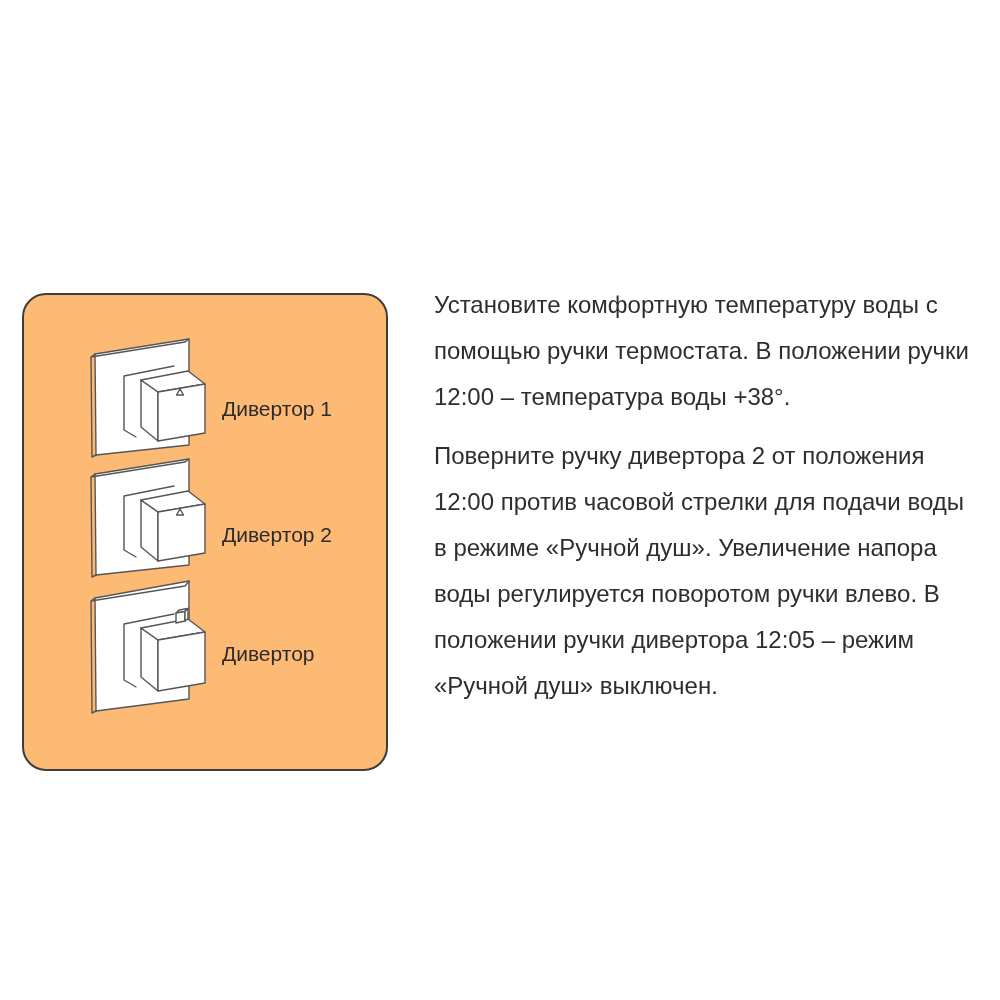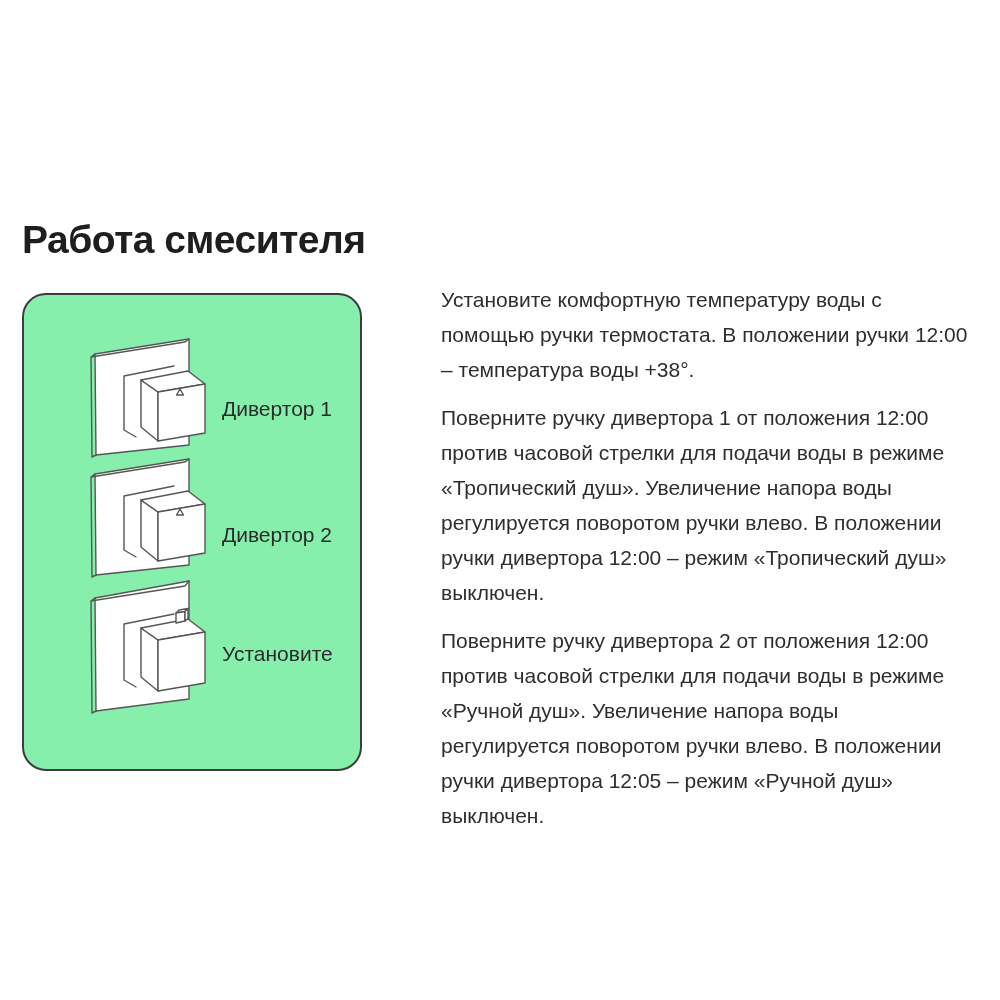--- a/index.html
+++ b/index.html
@@ -23,25 +23,25 @@
     font-size: 39px;
     font-weight: 700;
     letter-spacing: -0.5px;
     color: #1e1e1e;
     margin: 0;
   }
   .diagram-box {
     position: absolute;
     left: 22px;
     top: 293px;
-    width: 340px;
+    width: 366px;
     height: 478px;
     border: 2px solid #3d3d3d;
     border-radius: 24px;
-    background: #86efac;
+    background: #fdba74;
     box-sizing: border-box;
   }
   .knob-unit {
     position: absolute;
     left: 60px;
     width: 140px;
     height: 124px;
   }
   .knob-unit svg { display: block; }
   .knob-1 { top: 40px; }
@@ -57,23 +57,23 @@
   .label-1 { top: 102px; }
   .label-2 { top: 228px; text-align: center; }
   .label-3 { top: 347px; }
   .text-col {
     position: absolute;
     left: 432px;
     top: 282px;
     width: 540px;
   }
   .text-col p {
-    margin: 0 0 13px 9px;
-    font-size: 21px;
-    line-height: 35px;
+    margin: 0 0 13px 2px;
+    font-size: 24px;
+    line-height: 46px;
     color: #2e2e2e;
   }
   .stroke {
     fill: none;
     stroke: #565656;
     stroke-width: 1.4;
     stroke-linejoin: round;
     stroke-linecap: round;
   }
   .face {
@@ -81,21 +81,20 @@
     stroke: #565656;
     stroke-width: 1.4;
     stroke-linejoin: round;
   }
 </style>
 </head>
 <body>
 
 <div class="page">
 
-  <h1 class="page-title">Работа смесителя</h1>
 
   <div class="diagram-box">
 
     <div class="knob-unit knob-1">
       <svg width="140" height="124" viewBox="0 0 140 124">
         <path class="face" d="M11,19 L105,4 L105,110 L12,120 Z"></path>
         <path class="stroke" d="M11,19 L7,22 L8,122 L12,120 M7,22 L101,7 L105,4"></path>
         <path class="stroke" d="M40,41 L40,95 M40,41 L90,31 M40,95 L52,102"></path>
         <path class="face" d="M57,45 L57,92 L74,106 L74,57 Z"></path>
         <path class="face" d="M74,57 L121,49 L104,36 L57,45 Z"></path>
@@ -126,23 +125,22 @@
         <path class="face" d="M57,51 L57,100 L74,114 L74,63 Z"></path>
         <path class="face" d="M74,63 L121,55 L104,42 L57,51 Z"></path>
         <path class="face" d="M74,63 L121,55 L121,106 L74,114 Z"></path>
         <g>
           <path class="face" d="M92,36 L95,33 L104,31.5 L101,34.5 Z"></path>
           <path class="face" d="M92,36 L101,34.5 L101,44 L92,46 Z"></path>
           <path class="face" d="M101,34.5 L104,31.5 L104,41.5 L101,44 Z"></path>
         </g>
       </svg>
     </div>
-    <div class="knob-label label-3">Установите</div>
+    <div class="knob-label label-3">Дивертор</div>
 
   </div>
 
   <div class="text-col">
     <p>Установите комфортную температуру воды с помощью ручки термостата. В положении ручки 12:00 – температура воды +38°.</p>
-    <p>Поверните ручку дивертора 1 от положения 12:00 против часовой стрелки для подачи воды в режиме «Тропический душ». Увеличение напора воды регулируется поворотом ручки влево. В положении ручки дивертора 12:00 – режим «Тропический душ» выключен.</p>
     <p>Поверните ручку дивертора 2 от положения 12:00 против часовой стрелки для подачи воды в режиме «Ручной душ». Увеличение напора воды регулируется поворотом ручки влево. В положении ручки дивертора 12:05 – режим «Ручной душ» выключен.</p>
   </div>
 
 </div>
 
 </body></html>

